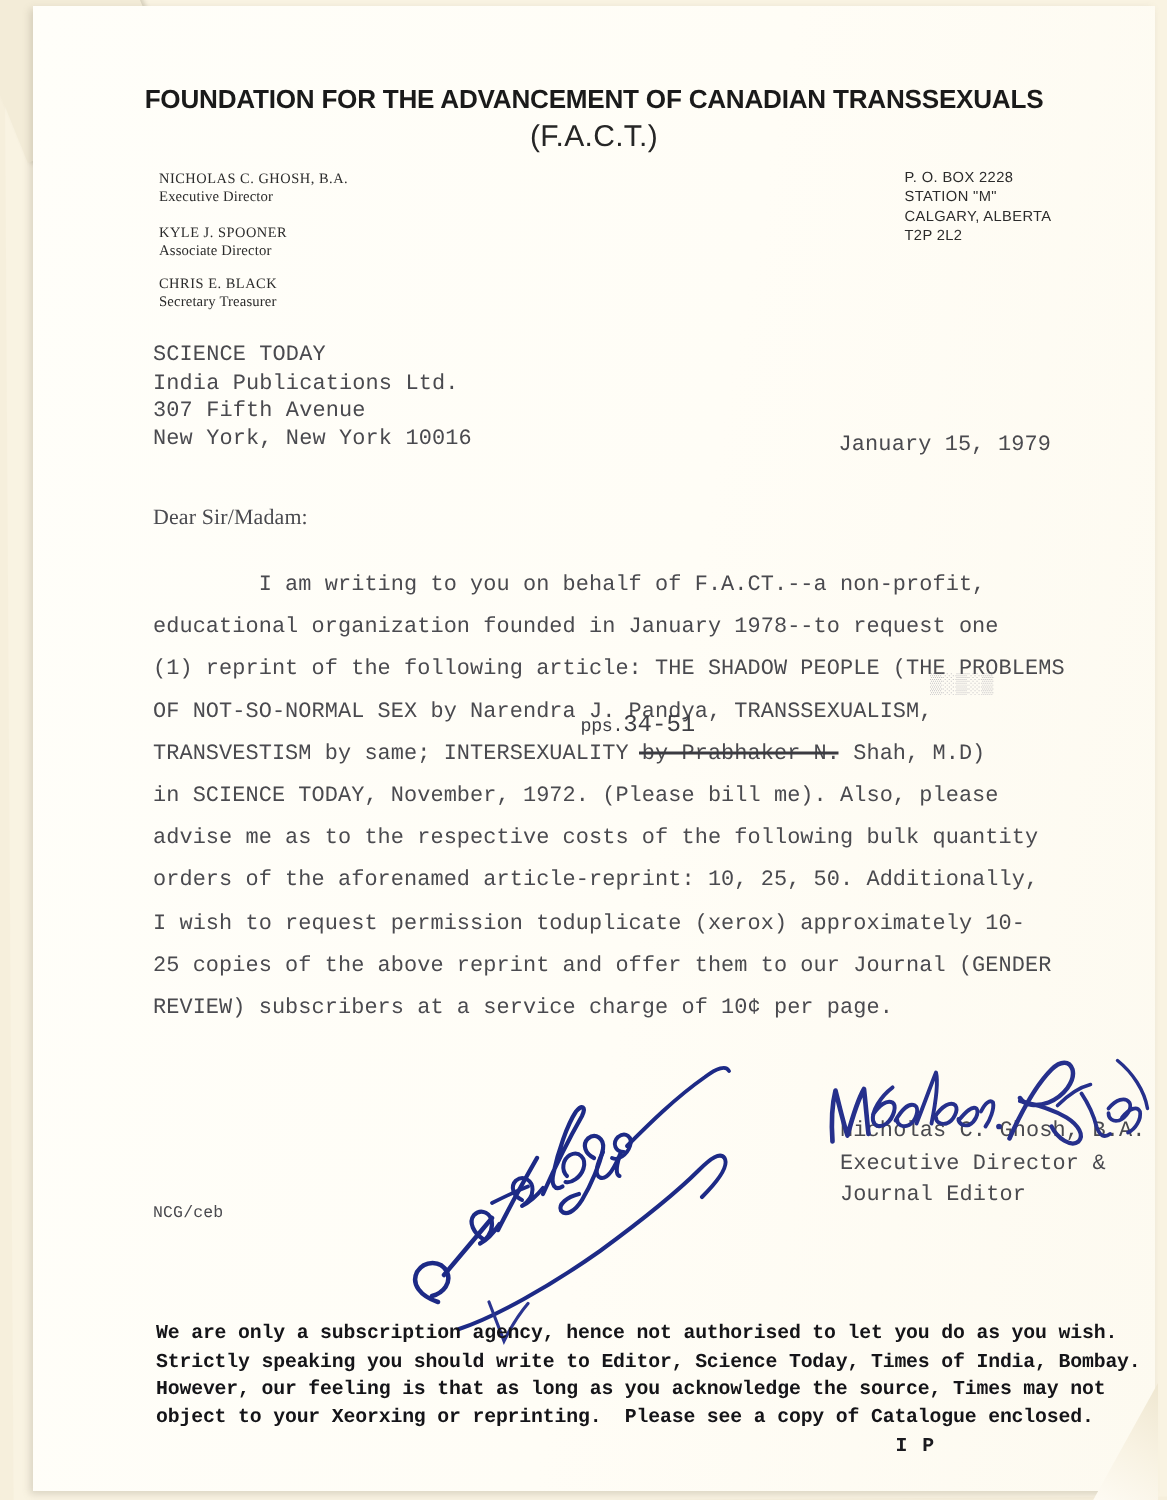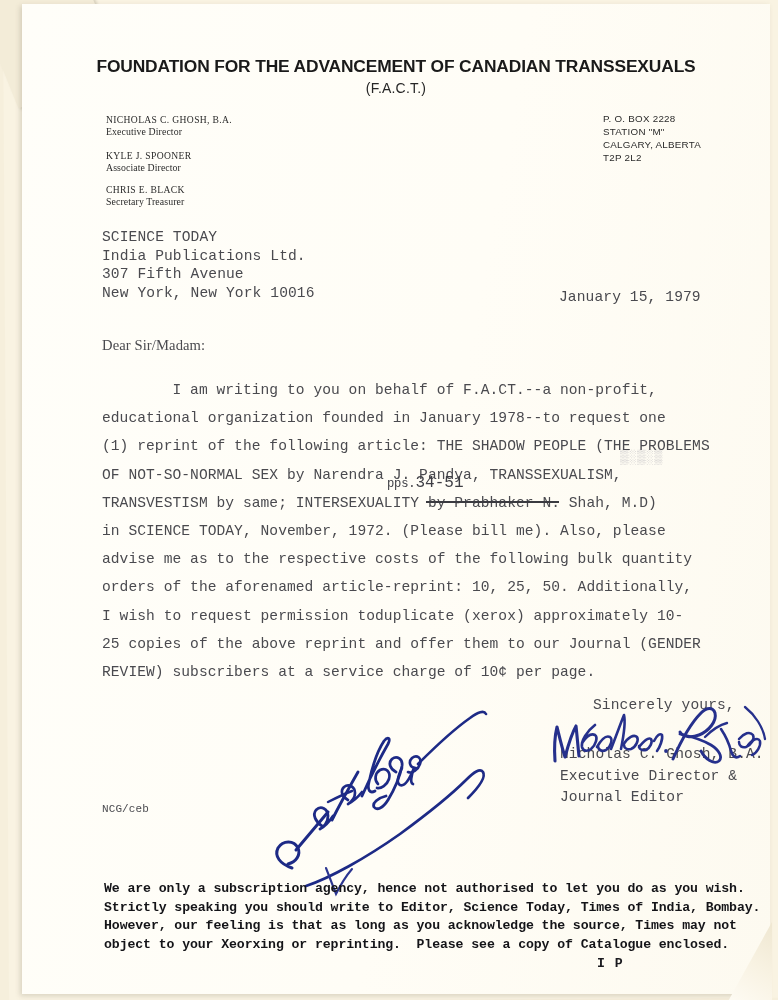--- a/index.html
+++ b/index.html
@@ -85,21 +85,21 @@
     font-weight: bold;
     color: #1a1a1a;
   }
   #letterhead-title {
     top: 52px;
     font-size: 17.4px;
     letter-spacing: -0.15px;
   }
   #letterhead-acronym {
     top: 76px;
-    font-size: 14px;
+    font-size: 20px;
     font-weight: normal;
     letter-spacing: 0.2px;
     color: #262626;
   }
 
   .officer {
     position: absolute;
     font-family: Liberation Serif, serif;
     color: #2b2b2b;
     line-height: 1.28;
@@ -331,21 +331,20 @@
 I wish to request permission toduplicate (xerox) approximately 10-
 25 copies of the above reprint and offer them to our Journal (GENDER
 REVIEW) subscribers at a service charge of 10¢ per page.</div>
 
     <div id="ghost-text">▒░▒░▒</div>
 
     <div id="insert-pages"><span>pps.</span><span class="big">34-51</span></div>
     <div id="underline-bill"></div>
 
 
-    <div class="tw" id="closing">Sincerely yours,</div>
 
     <div class="tw" id="signature-name-block">Nicholas C. Ghosh, B.A.
 Executive Director &amp;
 Journal Editor</div>
 
     <div class="tw" id="reference-line">NCG/ceb</div>
 
     <svg class="ink" id="signature-ink" width="218" height="70" viewBox="0 0 218 70">
       <g fill="none" stroke="#26308c" stroke-linecap="round" stroke-linejoin="round">
         <path d="M6 60 C5 46 6 34 8 26 C10 34 13 47 16 56 C19 45 23 32 27 25 C28 34 29 46 30 55" stroke-width="3.1"></path>

